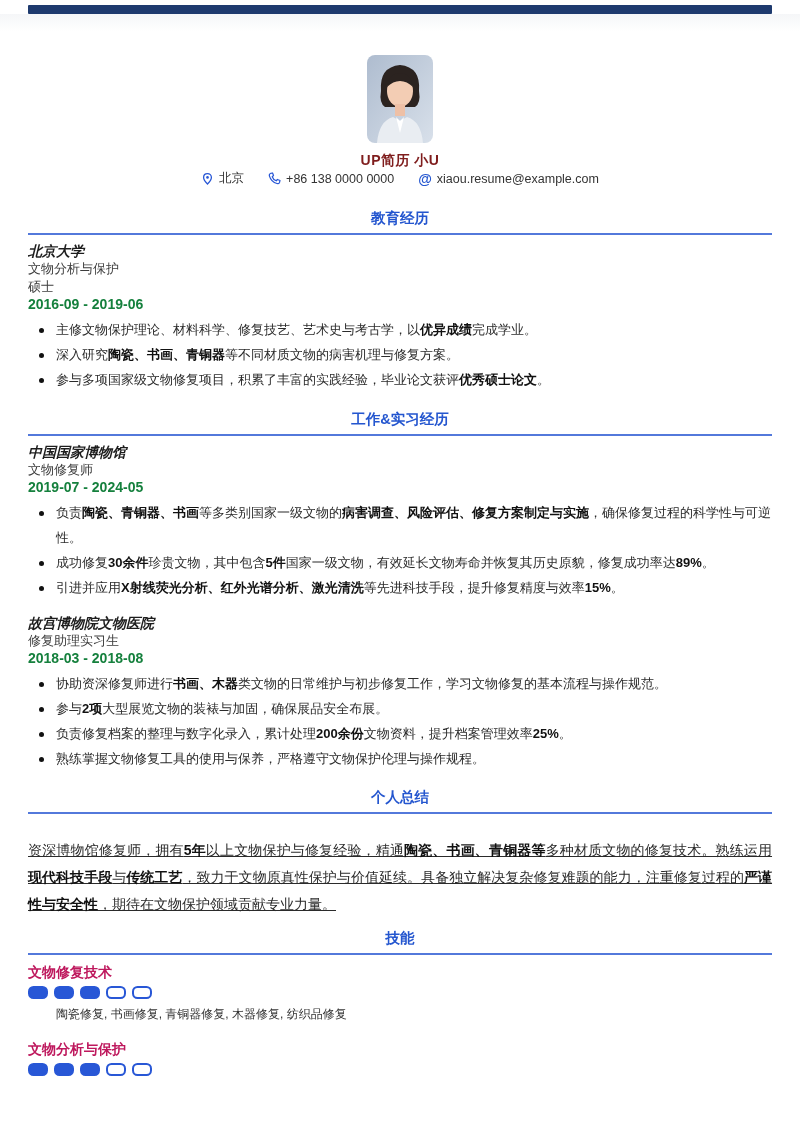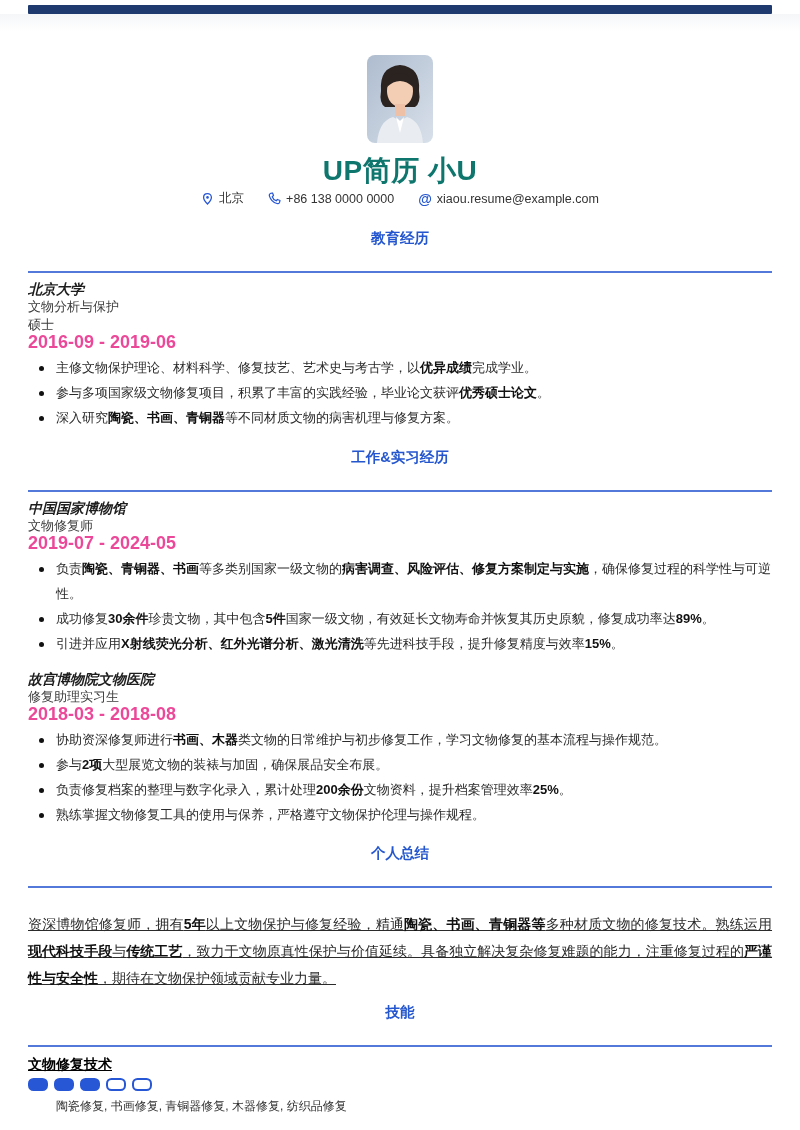--- a/index.html
+++ b/index.html
@@ -9,55 +9,55 @@
     font-family:"Liberation Sans","DejaVu Sans",sans-serif;
     color:#262626; -webkit-font-smoothing:antialiased;
   }
   .topbar { position:absolute; top:5px; left:28px; right:28px; height:9px;
     background:#1e3a6e; border-radius:1px; }
   .top-shade { position:absolute; top:14px; left:0; right:0; height:18px;
     background:linear-gradient(180deg,#f5f6f8 0%,#ffffff 100%); pointer-events:none; }
 
   .photo { display:block; margin:55px auto 0; width:66px; height:88px;
     border-radius:8px; overflow:hidden; }
-  .name { margin-top:9px; text-align:center; font-size:28px; font-weight:bold;
-    color:#0f766e; letter-spacing:0.5px; }
+  .name { margin-top:9px; text-align:center; font-size:14px; font-weight:bold;
+    color:#7f1d1d; letter-spacing:0.5px; }
   .contact { display:flex; justify-content:center; align-items:center;
     gap:24px; font-size:12.5px; color:#333; }
   .contact .c-item { display:flex; align-items:center; gap:5px; }
   .contact svg { display:block; }
   .at-glyph { color:#2557d0; font-weight:bold; font-size:14px; line-height:1; }
 
   .content { padding:0 28px; }
   .sec { margin-top:0; }
   .sec-head { text-align:center; color:#2456cf; font-weight:bold; font-size:14.5px;
-    padding-bottom:23px; border-bottom:2px solid rgba(40,88,210,0.8); }
+    padding-bottom:5px; border-bottom:2px solid rgba(40,88,210,0.8); }
 
   .edu-head { margin-top:7px; }
   .org { font-size:14px; font-weight:bold; color:#1d1d1d; line-height:18px;font-style:italic; }
   .sub { font-size:13px; color:#3d3d3d; line-height:18px; }
-  .period { font-size:18px; font-weight:bold; color:#ec4899; line-height:17px; }
+  .period { font-size:14px; font-weight:bold; color:#15803d; line-height:17px; }
 
   ul.bullets { list-style:none; margin-top:5px; }
   ul.bullets li { position:relative; padding-left:28px; font-size:13px;
     line-height:1.92; color:#2b2b2b; }
   ul.bullets li::before { content:""; position:absolute; left:11px; top:0.78em;
     width:5px; height:5px; border-radius:50%; background:#111; }
   .bseg { font-weight:bold; color:#111; }
 
   .sec-edu { margin-top:22px; }
   .sec-work { margin-top:17px; }
   .job2 { margin-top:13px; }
   .sec-summary { margin-top:17px; }
   .summary-text { margin-top:23px; font-size:14px; line-height:27px;
     text-align:justify; color:#2b2b2b;text-decoration:underline; }
   .sec-skills { margin-top:11px; }
 
   .skill { margin-top:8px; margin-bottom:17px; }
-  .skill-name { font-size:14px; font-weight:bold; color:#000000; line-height:18px;text-decoration:underline; }
+  .skill-name { font-size:14px; font-weight:bold; color:#be185d; line-height:18px; }
   .pips { margin-top:5px; display:flex; gap:6px; height:13px; }
   .pip { width:20px; height:13px; border-radius:5.5px; border:2.5px solid #2857d6;
     background:#fff; }
   .pip.filled { background:#2857d6; }
   .skill-desc { margin-top:7px; font-size:12px; color:#333;padding-left:28px; }
 </style>
 </head>
 <body>
 
 <div class="topbar"></div>
@@ -108,22 +108,22 @@
   <div class="sec sec-edu">
     <div class="sec-head">教育经历</div>
     <div class="edu-head">
       <div class="org">北京大学</div>
       <div class="sub">文物分析与保护</div>
       <div class="sub">硕士</div>
       <div class="period">2016-09 - 2019-06</div>
     </div>
     <ul class="bullets">
       <li><span>主修文物保护理论、材料科学、修复技艺、艺术史与考古学，以</span><span class="bseg">优异成绩</span><span>完成学业。</span></li>
+      <li><span>深入研究</span><span class="bseg">陶瓷、书画、青铜器</span><span>等不同材质文物的病害机理与修复方案。</span></li>
       <li><span>参与多项国家级文物修复项目，积累了丰富的实践经验，毕业论文获评</span><span class="bseg">优秀硕士论文</span><span>。</span></li>
-      <li><span>深入研究</span><span class="bseg">陶瓷、书画、青铜器</span><span>等不同材质文物的病害机理与修复方案。</span></li>
     </ul>
   </div>
 
   <div class="sec sec-work">
     <div class="sec-head">工作&amp;实习经历</div>
     <div class="edu-head">
       <div class="org">中国国家博物馆</div>
       <div class="sub">文物修复师</div>
       <div class="period">2019-07 - 2024-05</div>
     </div>

